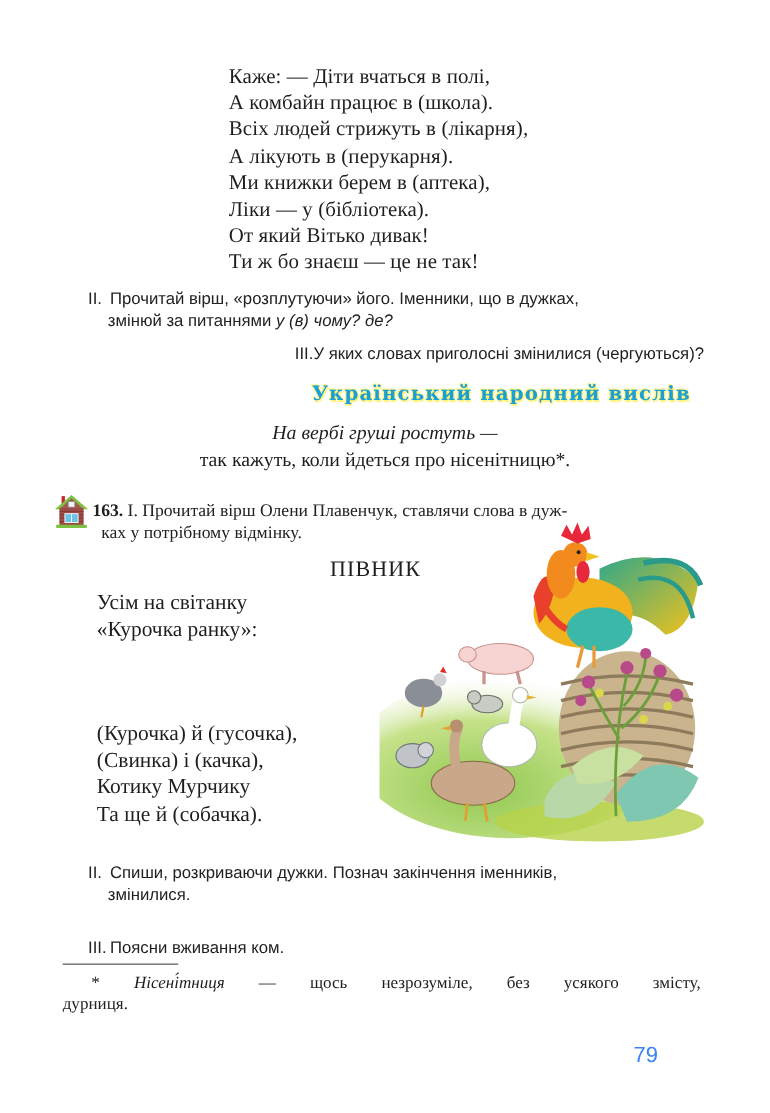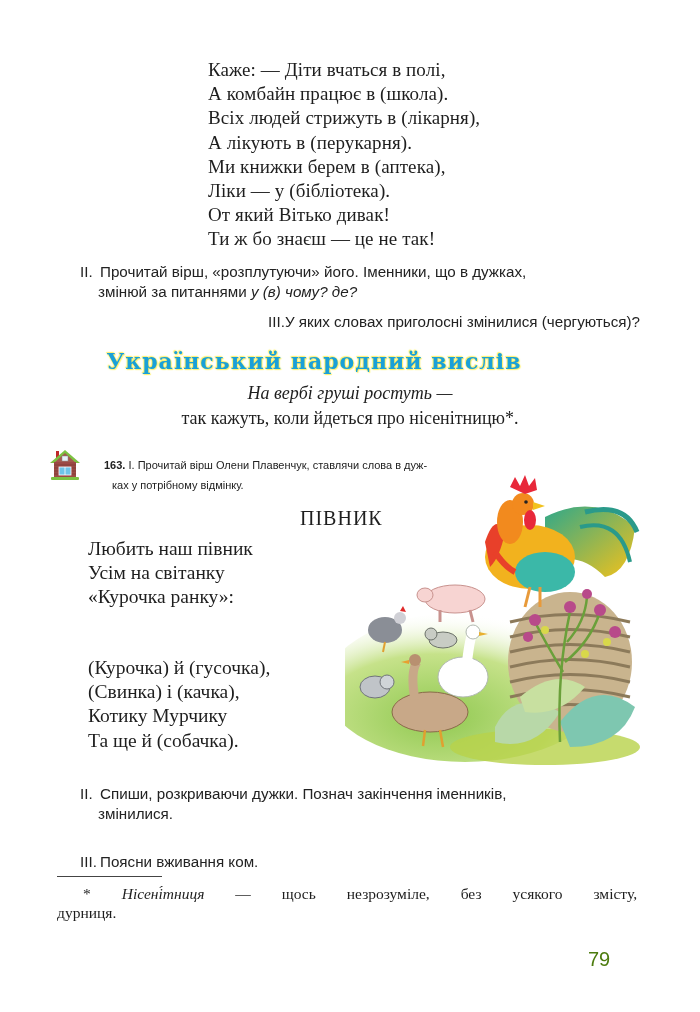--- a/index.html
+++ b/index.html
@@ -8,44 +8,44 @@
 
     .poem1 { position: absolute; left: 208px; top: 58px; font-size: 19px; line-height: 24.2px; font-family: "Liberation Serif", "DejaVu Serif", serif; letter-spacing: 0.1px; }
     .poem1 .line { white-space: nowrap; }
 
     .task { position: absolute; left: 80px; width: 560px; font-size: 15.2px; line-height: 20px; font-family: "Liberation Sans", sans-serif; color: #222; }
     .task .num { display: inline-block; width: 20px; }
     .task .cont { padding-left: 18px; display: block; }
     .task .ital { font-style: italic; }
     .task.justify { text-align: justify; }
 
-    .proverb-title { position: absolute; left: 0; width: 628px; top: 348px; text-align: center; font-family: "DejaVu Serif", "Liberation Serif", serif; font-weight: bold; font-size: 22px; color: #1aa0d8; letter-spacing: 1px; text-shadow: 0 0 2px #ffe84a, 1px 1px 1px #fff37a, -1px -1px 1px #fff37a; }
+    .proverb-title { position: absolute; left: 0; width: 628px; top: 348px; text-align: right; font-family: "DejaVu Serif", "Liberation Serif", serif; font-weight: bold; font-size: 18px; color: #1aa0d8; letter-spacing: 1px; text-shadow: 0 0 2px #ffe84a, 1px 1px 1px #fff37a, -1px -1px 1px #fff37a; }
     .proverb { position: absolute; left: 0; width: 700px; text-align: center; font-family: "Liberation Serif", "DejaVu Serif", serif; font-size: 18px; line-height: 24px; }
     .proverb.l1 { top: 381px; font-style: italic; }
     .proverb.l2 { top: 406px; }
 
     .house-icon { position: absolute; left: 48px; top: 448px; width: 34px; height: 34px; }
 
-    .ex163 { position: absolute; left: 104px; top: 455px; width: 540px; font-family: Liberation Sans, sans-serif; font-size: 11px; line-height: 20px; color: #222; }
+    .ex163 { position: absolute; left: 84px; top: 455px; width: 540px; font-family: Liberation Serif, serif; font-size: 16px; line-height: 20px; color: #222; }
     .ex163 .bold { font-weight: bold; }
     .ex163 .cont { padding-left: 8px; display: block; }
 
     .poem-title { position: absolute; left: 300px; top: 507px; font-family: "Liberation Serif", "DejaVu Serif", serif; font-size: 20px; letter-spacing: 1px; }
     .poem2 { position: absolute; left: 88px; font-family: "Liberation Serif", "DejaVu Serif", serif; font-size: 19.5px; line-height: 24.2px; }
     .poem2.s1 { top: 537px; }
     .poem2.s2 { top: 656px; }
 
     .illustration { position: absolute; left: 345px; top: 472px; width: 295px; height: 295px; }
 
     .footnote-rule { position: absolute; left: 57px; top: 876px; width: 105px; height: 1px; background: #444; }
     .footnote { position: absolute; left: 57px; top: 884px; width: 580px; font-family: "Liberation Serif", "DejaVu Serif", serif; font-size: 15.5px; line-height: 19px; text-align: justify; text-align-last: left; }
     .footnote .first { padding-left: 26px; display: block; text-align: justify; text-align-last: justify; }
     .footnote .term { font-style: italic; }
 
-    .page-number { position: absolute; left: 588px; top: 948px; font-family: "Liberation Sans", sans-serif; font-size: 20px; color: #4d7c0f; }
+    .page-number { position: absolute; left: 576px; top: 948px; font-family: "Liberation Sans", sans-serif; font-size: 20px; color: #3b82f6; }
   </style>
 </head>
 <body>
 
 <div class="poem1">
   <div class="line">Каже: — Діти вчаться в полі,</div>
   <div class="line">А комбайн працює в (школа).</div>
   <div class="line">Всіх людей стрижуть в (лікарня),</div>
   <div class="line">А лікують в (перукарня).</div>
   <div class="line">Ми книжки берем в (аптека),</div>
@@ -87,21 +87,20 @@
 </div>
 
 <div class="ex163">
   <span class="bold">163.</span><span> І. Прочитай вірш Олени Плавенчук, ставлячи слова в дуж-</span>
   <span class="cont">ках у потрібному відмінку.</span>
 </div>
 
 <div class="poem-title">ПІВНИК</div>
 
 <div class="poem2 s1">
-  <div>Любить наш півник</div>
   <div>Усім на світанку</div>
   <div>«Курочка ранку»:</div>
 </div>
 <div class="poem2 s2">
   <div>(Курочка) й (гусочка),</div>
   <div>(Свинка) і (качка),</div>
   <div>Котику Мурчику</div>
   <div>Та ще й (собачка).</div>
 </div>
 

